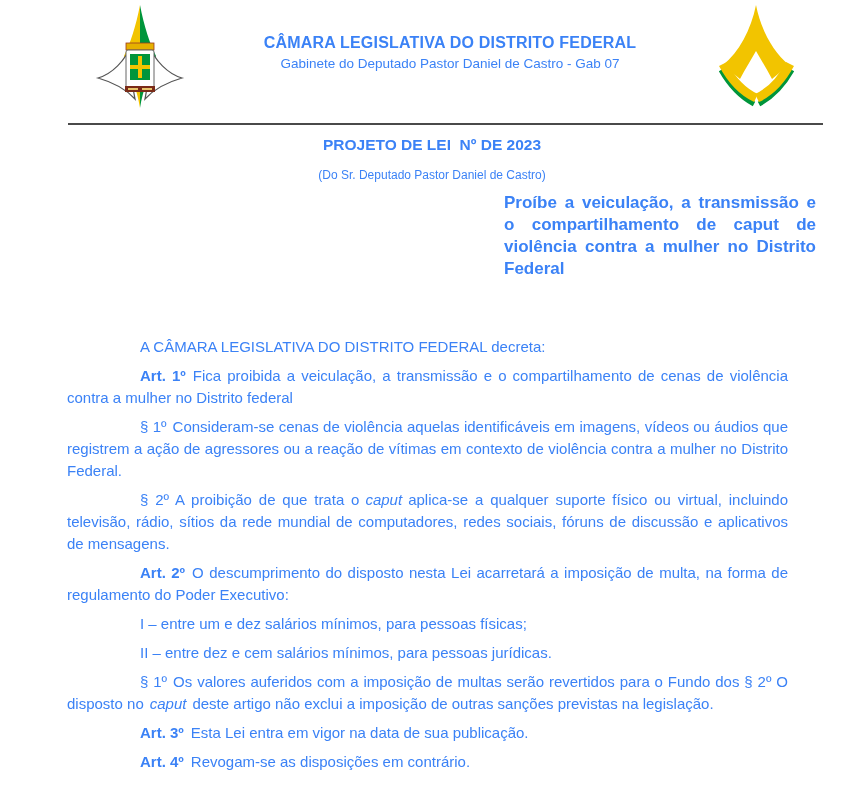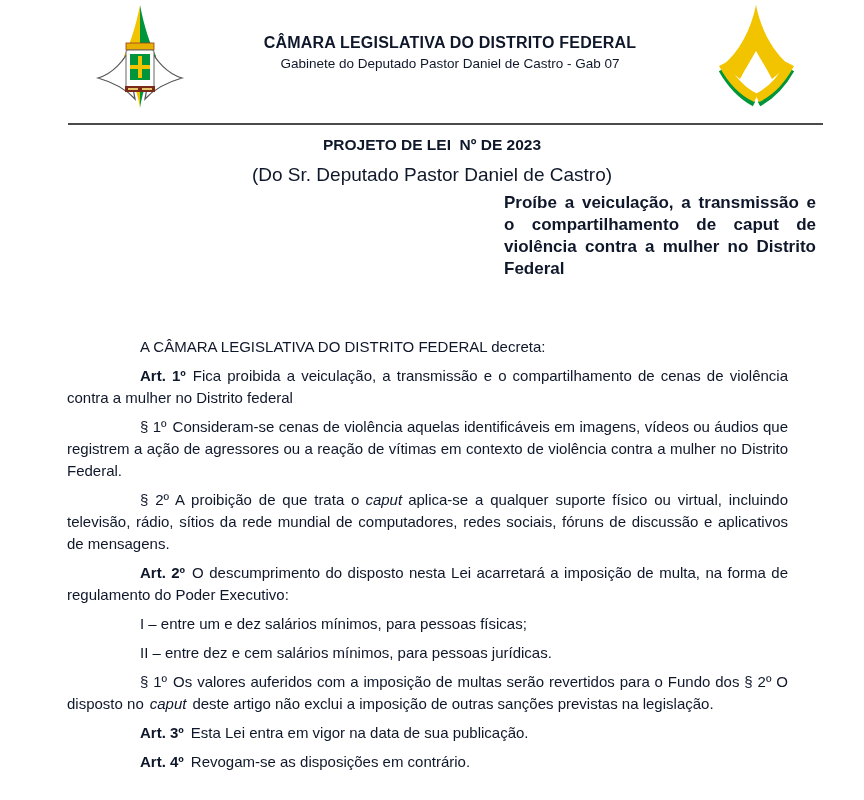--- a/index.html
+++ b/index.html
@@ -1,20 +1,20 @@
 <!DOCTYPE html>
 <html lang="pt"><head>
 <meta charset="utf-8">
 <style>
   html,body{margin:0;padding:0;background:#ffffff;}
   .page{
     position:relative;
     width:864px;height:800px;
     background:#ffffff;
-    color:#0f172a;
+    color:#3b82f6;
     font-family:"Liberation Sans","DejaVu Sans",sans-serif;
     overflow:hidden;
   }
   
   .logo-left{position:absolute;left:95px;top:4px;width:90px;height:106px;}
   .logo-right{position:absolute;left:714px;top:4px;width:85px;height:106px;}
   .header-text{
     position:absolute;left:185px;top:33px;width:530px;
     text-align:center;line-height:1.25;
   }
@@ -24,21 +24,21 @@
     position:absolute;left:68px;top:123px;width:755px;height:2px;
     background:#4a4a4a;
   }
   
   .content{position:absolute;left:0;top:122px;right:0;}
   .doc-title{
     text-align:center;font-weight:bold;font-size:15.5px;
     margin:12px 0 0 0;line-height:22px;
   }
   .author-line{
-    text-align:center;font-size:19px;margin:8px 0 0 0;line-height:22px;
+    text-align:center;font-size:12px;margin:8px 0 0 0;line-height:22px;
   }
   .ementa{
     width:312px;margin:6px 48px 0 auto;
     font-weight:bold;font-size:17px;line-height:22px;
   }
   .ementa-line{text-align:justify;text-align-last:justify;}
   .ementa-line:last-child{text-align-last:left;}
   .body-text{margin-top:56px;font-size:15px;line-height:22px;}
   .para{
     margin:0 76px 7px 67px;

